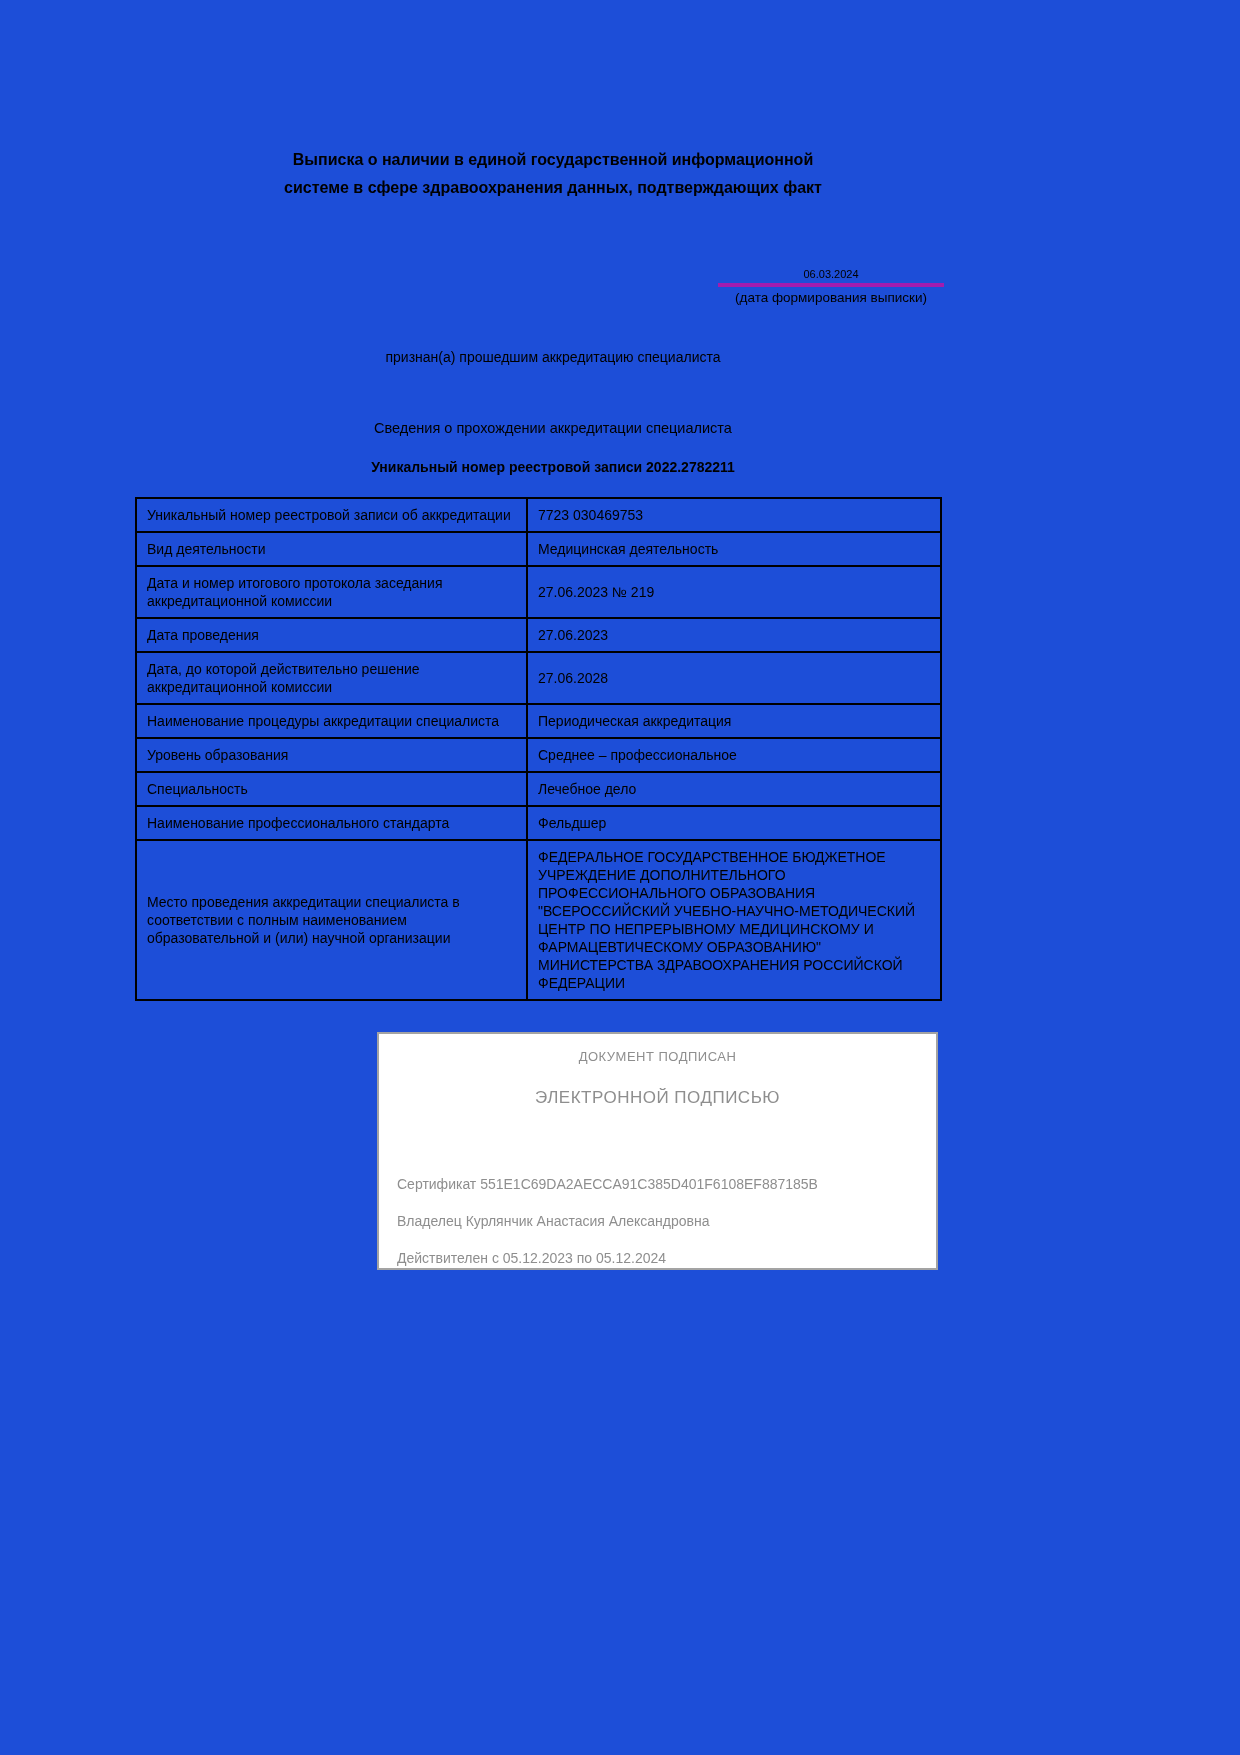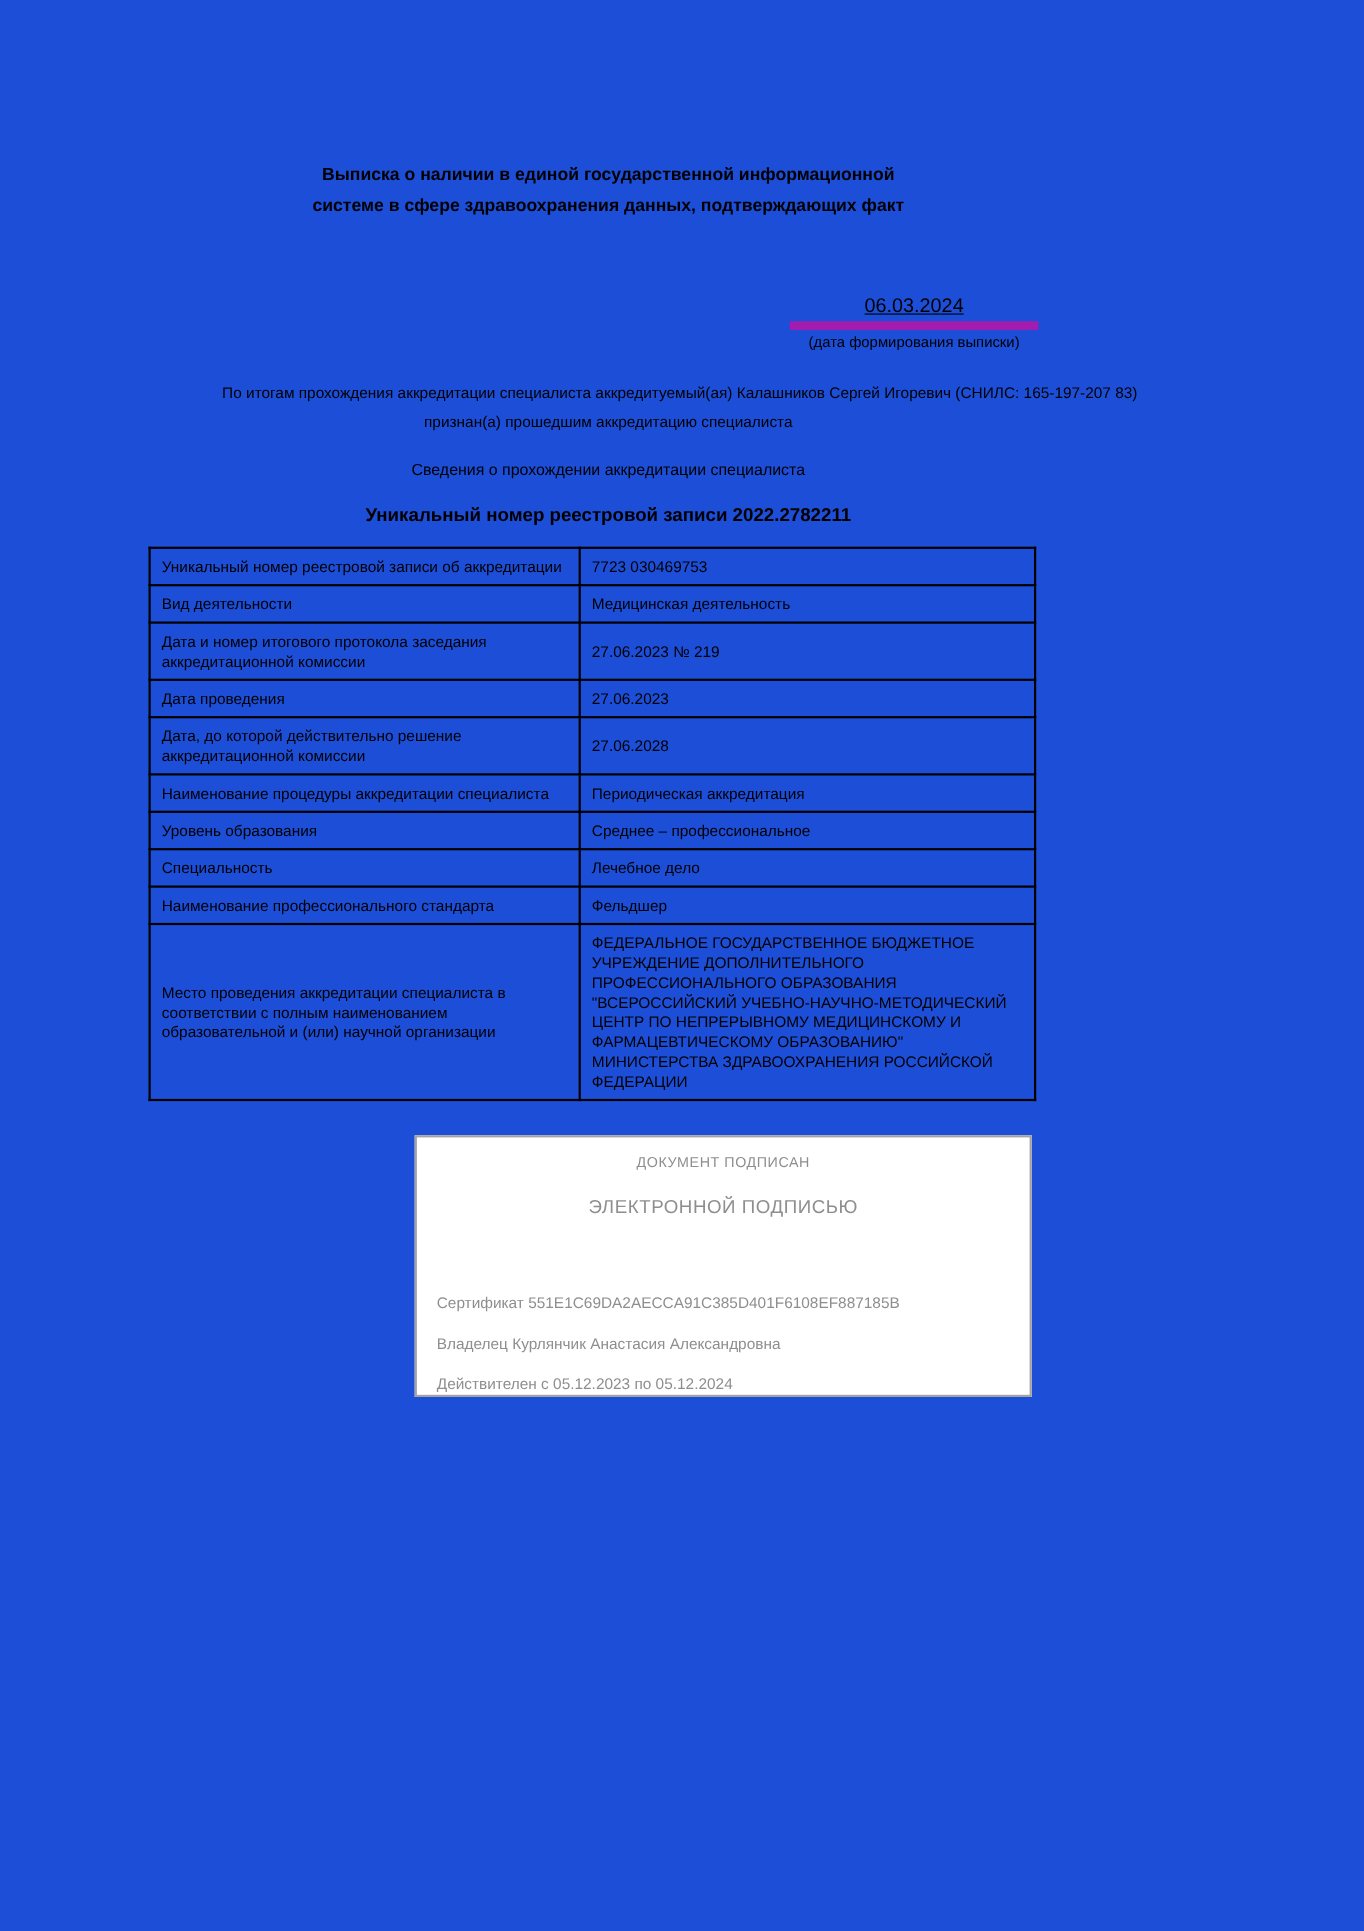--- a/index.html
+++ b/index.html
@@ -30,24 +30,23 @@
   
   .date-block {
     position: absolute;
     top: 268px;
     left: 718px;
     width: 226px;
     text-align: center;
   }
   .date-value {
     display: block;
-    font-size: 18px;
+    font-size: 11px;
     padding-bottom: 3px;
-    border-bottom: 8px solid #a21caf;
-    text-decoration: underline;
+    border-bottom: 4px solid #a21caf;
   }
   .date-caption {
     display: block;
     font-size: 13.5px;
     margin-top: 3px;
   }
 
   
   .intro {
     position: absolute;
@@ -68,21 +67,21 @@
     text-align: center;
     font-size: 14.5px;
   }
 
   .record-heading {
     position: absolute;
     top: 459px;
     left: 135px;
     width: 836px;
     text-align: center;
-    font-size: 17px;
+    font-size: 14px;
     font-weight: bold;
   }
 
   
   .acc-table {
     position: absolute;
     top: 497px;
     left: 135px;
     width: 807px;
     border-collapse: collapse;
@@ -142,21 +141,20 @@
     <div>Выписка о наличии в единой государственной информационной</div>
     <div>системе в сфере здравоохранения данных, подтверждающих факт</div>
   </div>
 
   <div class="date-block">
     <span class="date-value">06.03.2024</span>
     <span class="date-caption">(дата формирования выписки)</span>
   </div>
 
   <div class="intro">
-    <div>По итогам прохождения аккредитации специалиста аккредитуемый(ая) Калашников Сергей Игоревич (СНИЛС: 165-197-207 83)</div>
     <div class="intro-line2">признан(а) прошедшим аккредитацию специалиста</div>
   </div>
 
   <div class="subheading">Сведения о прохождении аккредитации специалиста</div>
 
   <div class="record-heading">Уникальный номер реестровой записи 2022.2782211</div>
 
   <table class="acc-table">
     <tbody>
       <tr>

